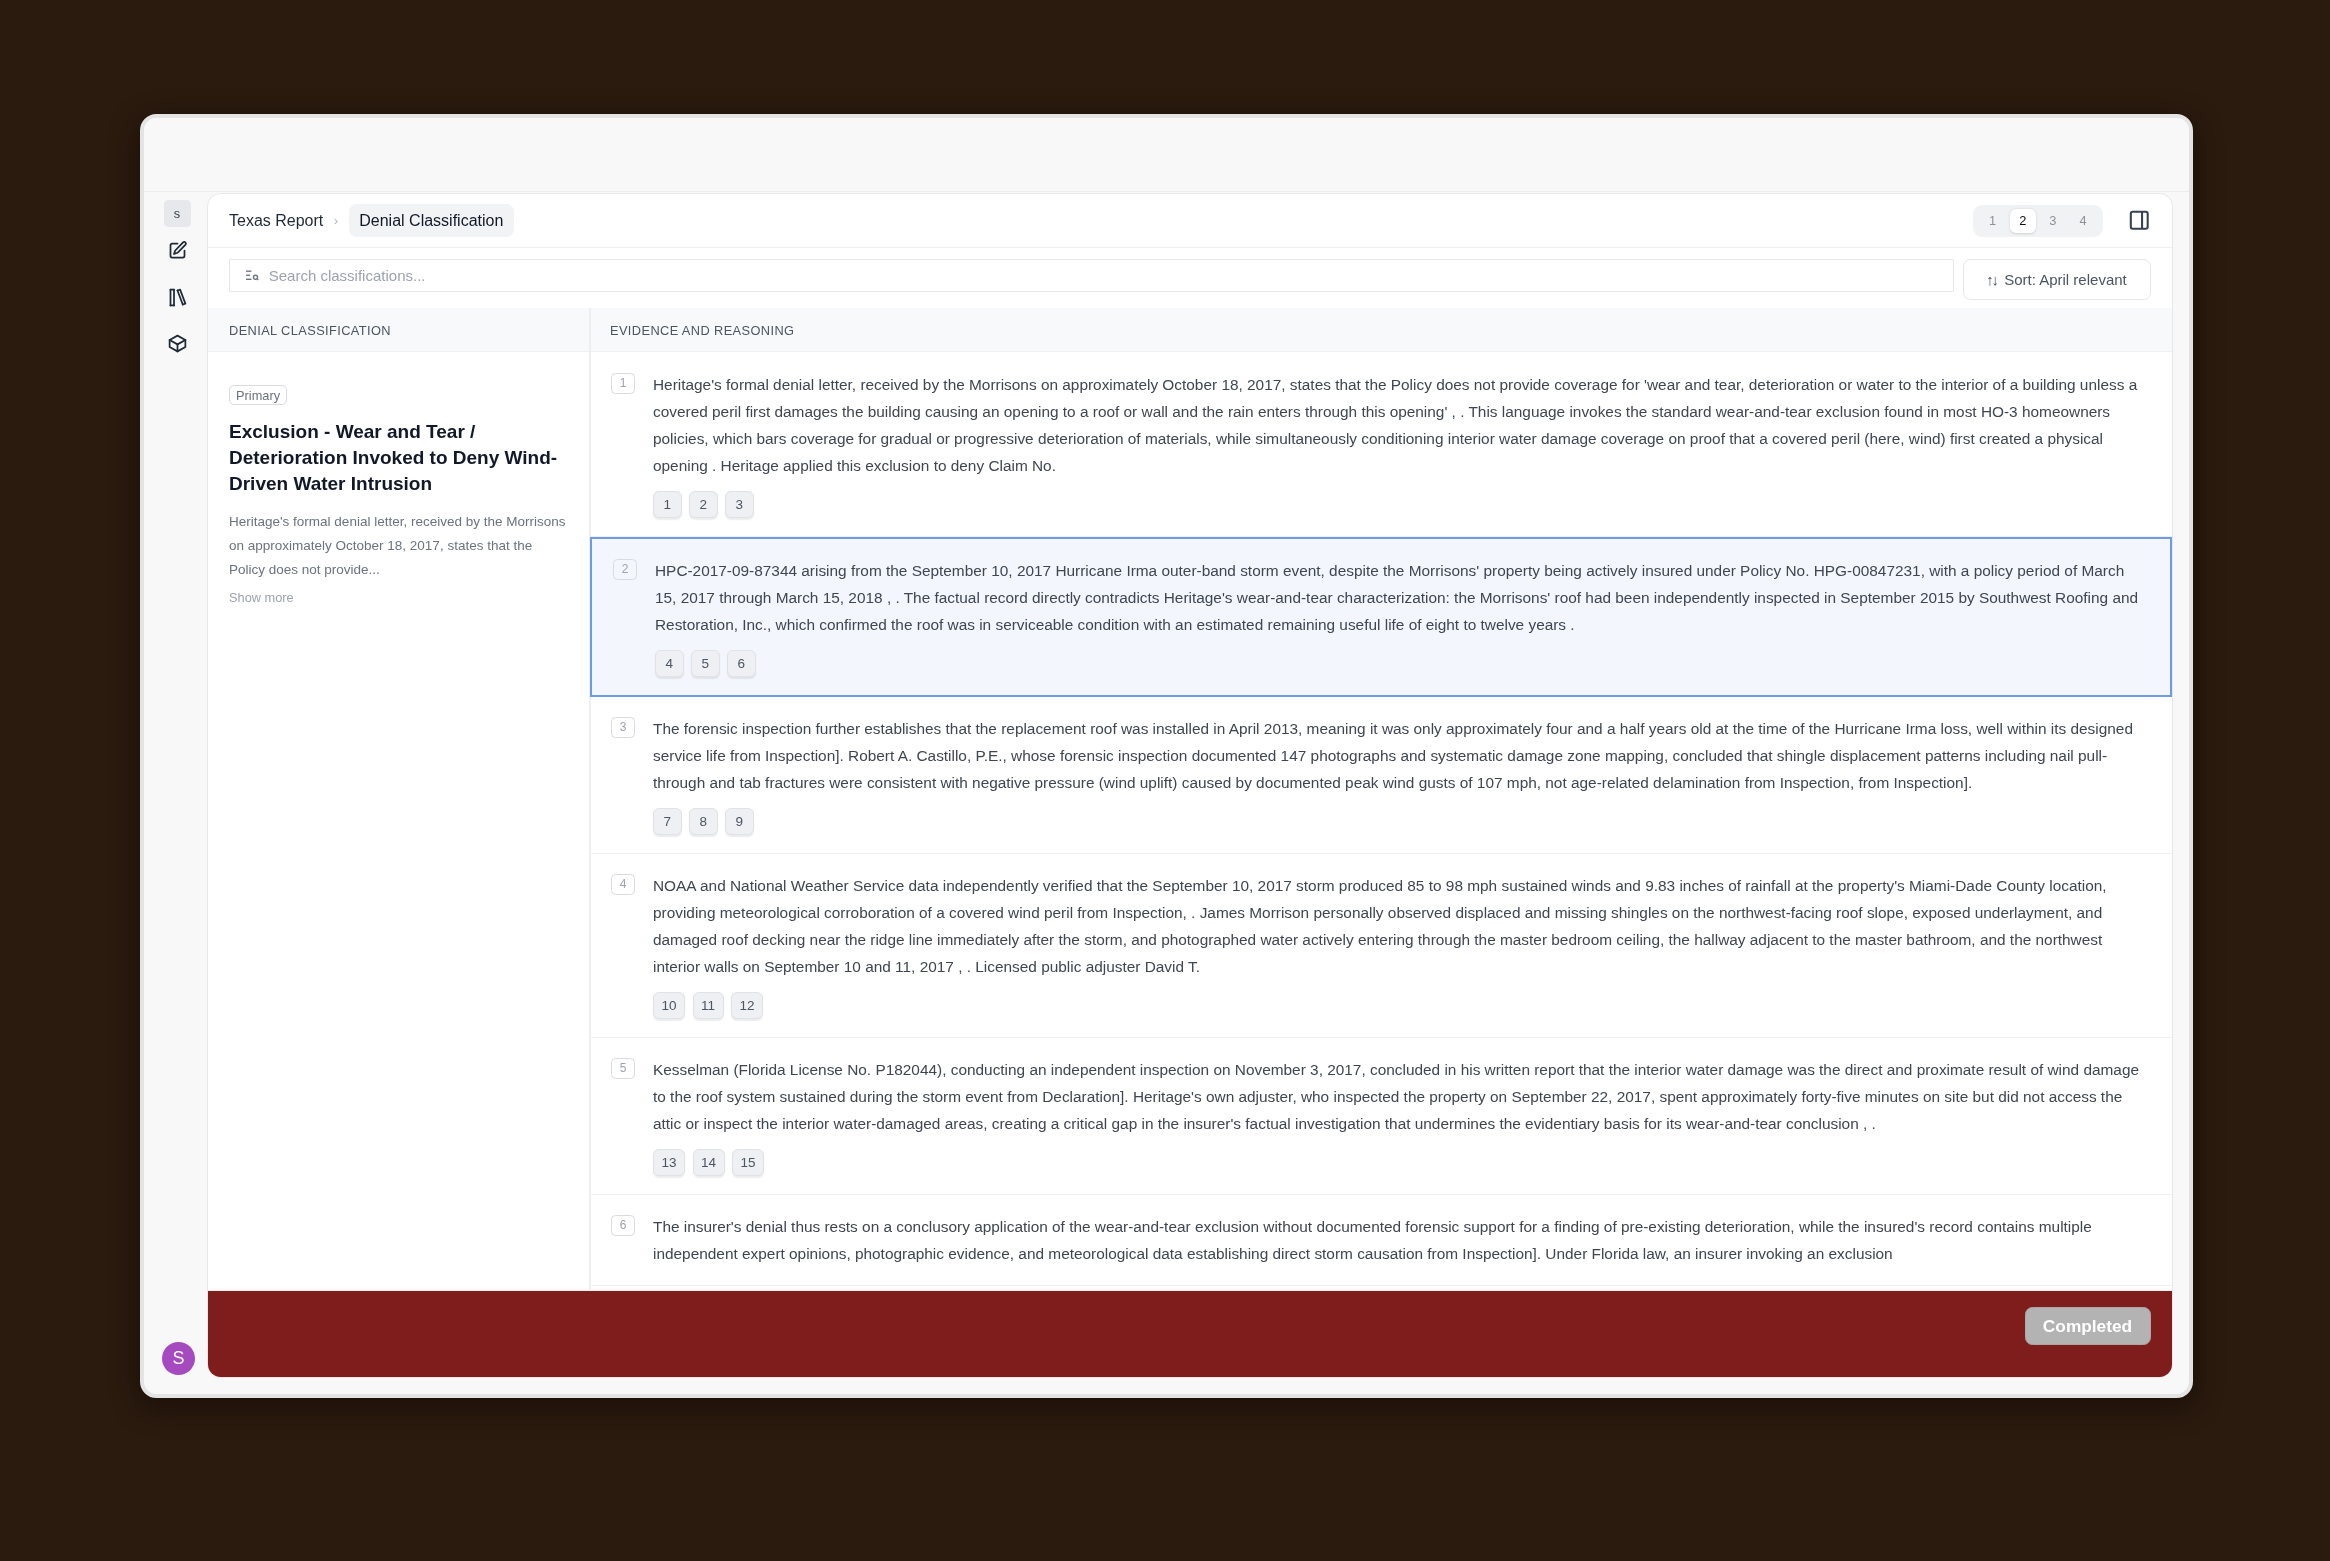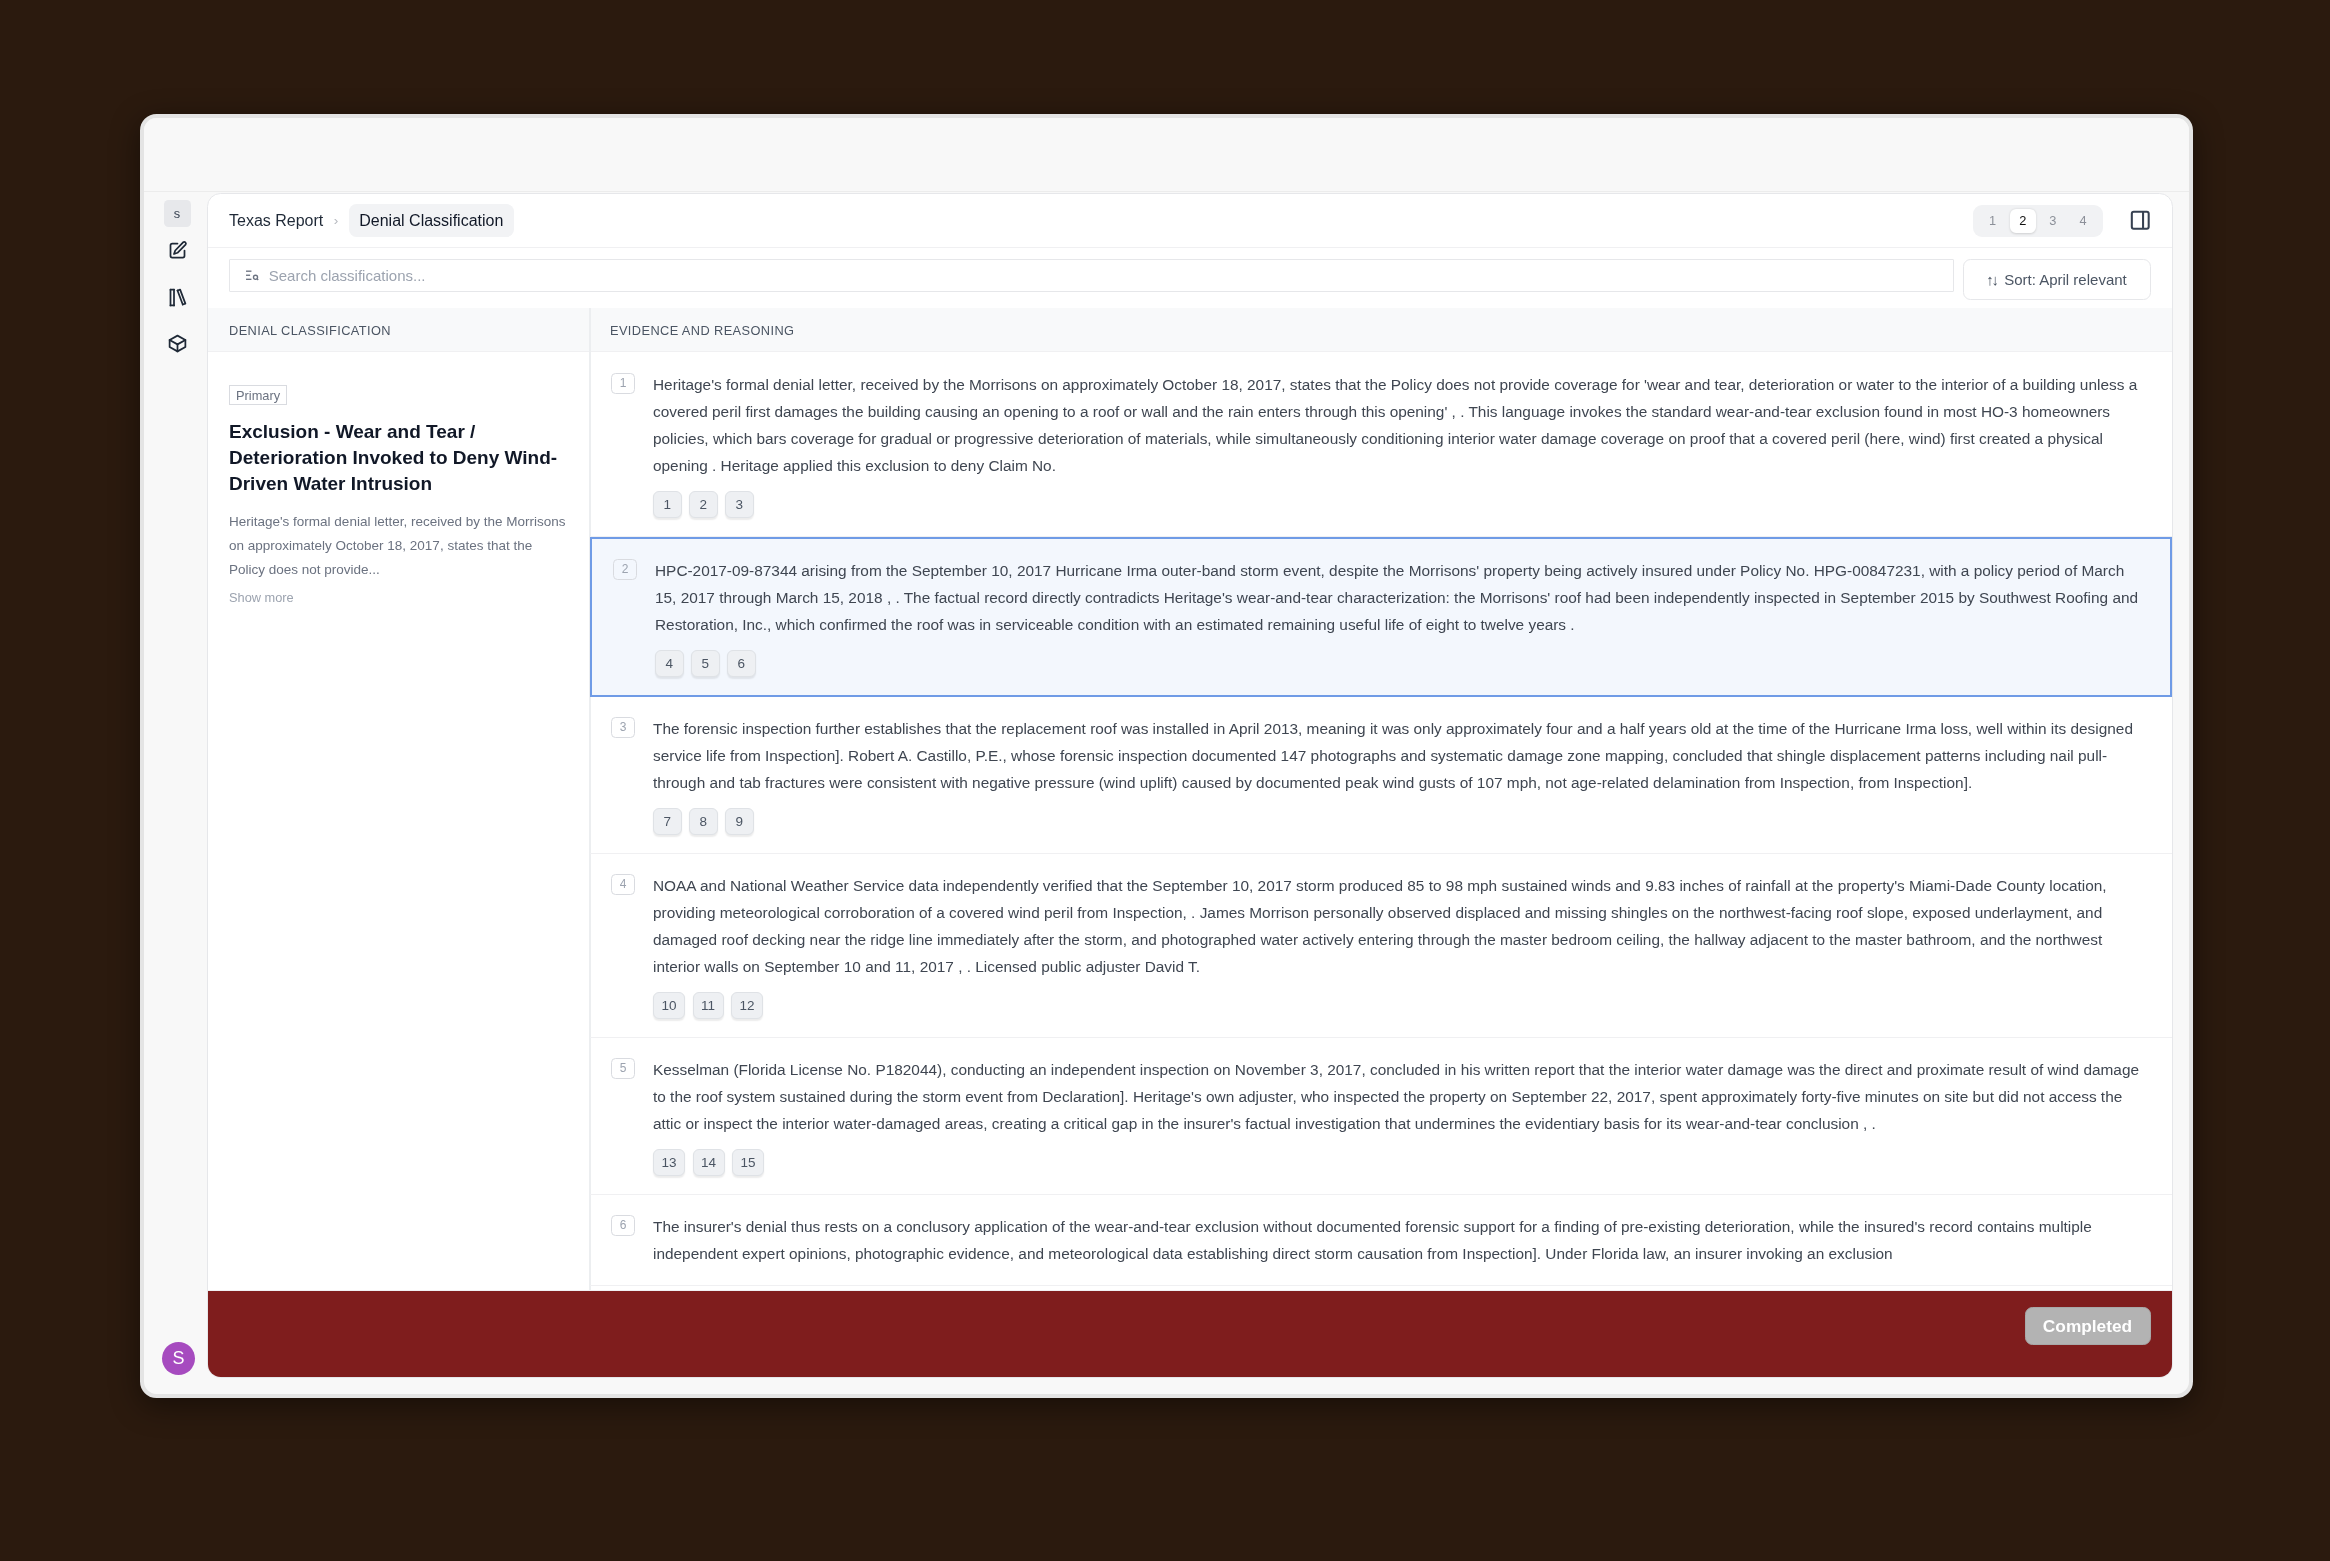--- a/index.html
+++ b/index.html
@@ -26,21 +26,21 @@
   .rail-icon { position: absolute; left: 19.5px; width: 27px; height: 27px; display: flex; align-items: center; justify-content: center; cursor: pointer; }
   .rail-icon svg { width: 21px; height: 21px; stroke: #1f2937; fill: none; stroke-width: 2; stroke-linecap: round; stroke-linejoin: round; }
   .avatar {
     position: absolute; left: 18px; bottom: 19.5px; width: 33px; height: 33px; border-radius: 50%;
     background: #a64bbf; color: #fff; font-size: 18px; display: flex; align-items: center; justify-content: center;
   }
   .card {
     position: absolute; left: 63px; top: 75px; right: 16.5px; bottom: 16.5px;
     background: #fff; border: 1.5px solid #e6e7ea; border-radius: 13.5px; overflow: hidden;
   }
-  .crumbbar { position: absolute; left: 0; right: 0; top: 0; height: 54px; border-bottom: 1.5px solid #f0f0f2; display: flex; align-items: center; padding-left: 21px; text-align: center; }
+  .crumbbar { position: absolute; left: 0; right: 0; top: 0; height: 54px; border-bottom: 1.5px solid #f0f0f2; display: flex; align-items: center; padding-left: 21px; }
   .crumb { font-size: 16px; color: #1f2937; }
   .crumb-sep { font-size: 13.5px; color: #b5b8be; margin: 0 10.5px; }
   .crumb-current { font-size: 16px; color: #111827; background: #f2f3f5; padding: 7.5px 10.5px; border-radius: 7.5px; }
   .pager { position: absolute; right: 69px; top: 10.5px; height: 32px; background: #f1f2f4; border-radius: 9px; display: flex; align-items: center; padding: 0 4.5px; }
   .pager-item { width: 25.5px; height: 24px; display: flex; align-items: center; justify-content: center; font-size: 12.8px; color: #8c9099; border-radius: 6px; margin: 0 2.3px; cursor: pointer; }
   .pager-item.active { background: #fff; color: #111; box-shadow: 0 0.8px 2.3px rgba(0,0,0,0.15); }
   .panel-toggle { position: absolute; right: 19.5px; top: 15px; width: 24px; height: 24px; cursor: pointer; }
   .panel-toggle svg { width: 22.5px; height: 22.5px; stroke: #374151; fill: none; stroke-width: 2.2; }
   .searchrow { position: absolute; left: 0; right: 0; top: 56px; height: 59px; border-bottom: 1.5px solid #f0f0f2; }
   .search {
@@ -55,21 +55,21 @@
     border: 1.5px solid #e6e7ea; border-radius: 7.5px; display: flex; align-items: center; justify-content: center;
     font-size: 15px; color: #4b5563; cursor: pointer;
   }
   .sort .arrows { font-size: 15px; margin-right: 7.5px; color: #4b5563; letter-spacing: -2.3px; }
   .colheads { position: absolute; left: 0; right: 0; top: 114px; height: 44px; background: #f8f9fa; border-bottom: 1.5px solid #f0f0f2; }
   .colhead { position: absolute; top: 0; height: 44px; display: flex; align-items: center; font-size: 12.8px; color: #4b5563; letter-spacing: 0.4px; }
   .colhead.left { left: 21px; }
   .colhead.right { left: 402px; }
   .coldivider { position: absolute; left: 381px; top: 114px; bottom: 87px; width: 1.5px; background: #eceef0; }
   .leftcol { position: absolute; left: 0; width: 381px; top: 159px; bottom: 87px; padding: 32px 21px 0 21px; }
-  .badge { display: inline-block; font-size: 12.8px; color: #6b7280; border: 1.5px solid #d9dbe0; border-radius: 0; padding: 1.5px 6px; }
+  .badge { display: inline-block; font-size: 12.8px; color: #6b7280; border: 1.5px solid #d9dbe0; border-radius: 5px; padding: 1.5px 6px; }
   .class-title { margin-top: 13.5px; font-size: 19px; font-weight: bold; line-height: 26px; color: #111827; }
   .class-desc { margin-top: 13.5px; font-size: 13.5px; line-height: 24px; color: #6b7280; }
   .show-more { margin-top: 7.5px; font-size: 12.8px; color: #9ca3af; cursor: pointer; }
   .rightcol { position: absolute; left: 382px; right: 0; top: 159px; bottom: 87px; overflow: hidden; }
   .ev-item { position: relative; border-bottom: 1.5px solid #f0f0f2; padding: 18px 21px 18px 63px; }
   .ev-item.selected { background: #f3f7fd; border: 2.3px solid #6f9be6; }
   .ev-num {
     position: absolute; left: 21px; top: 19.5px; width: 24px; height: 21px; border: 1.5px solid #d9dbe0; border-radius: 4.5px;
     font-size: 12px; color: #9ca3af; display: flex; align-items: center; justify-content: center; background: #fff;
   }

